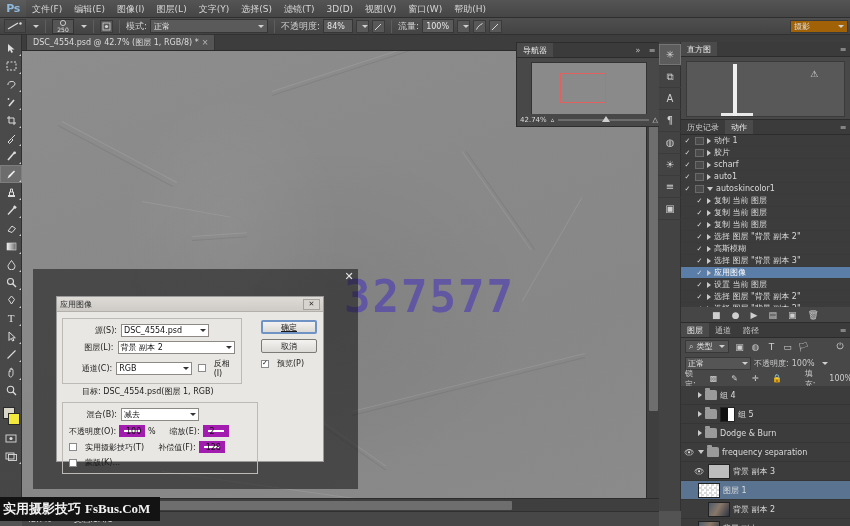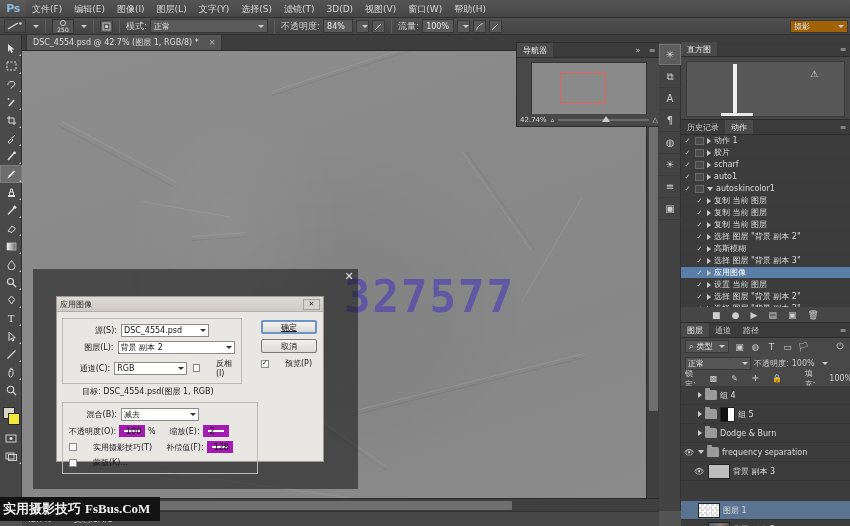--- a/index.html
+++ b/index.html
@@ -67,21 +67,21 @@
   }
 
   
   .tabbar {
     position: absolute; left: 22px; top: 35px; width: 828px; height: 16px;
     background: #3d3d3d; border-bottom: 1px solid #2b2b2b;
     display: flex; align-items: flex-end;
   }
   .doctab {
     height: 16px; background: #555555; border: 1px solid #343434; border-bottom: none;
-    padding: 0 6px; font-size: 8px; color: #dcdcdc; display: flex; align-items: center; gap: 10px;
+    padding: 0 6px; font-size: 8px; color: #dcdcdc; display: flex; align-items: center; gap: 3px;
     margin-left: 4px;
   }
   .doctab .x { font-size: 8px; color: #bbb; }
 
   
   .toolbar {
     position: absolute; left: 0; top: 35px; width: 22px; height: 476px;
     background: linear-gradient(#4b4b4b,#464646);
     border-right: 1px solid #2f2f2f;
     padding-top: 4px;
@@ -239,21 +239,21 @@
   .dlg-body { position: relative; padding: 6px 5px; }
   .grp { border: 1px solid #bdbab5; margin: 0; padding: 5px 6px 5px 6px; }
   .frow { display: flex; align-items: center; margin-bottom: 4px; }
   .flabel { width: 52px; text-align: right; padding-right: 4px; font-size: 8px; color: #1c1c1c; white-space: nowrap; }
   .fsel {
     height: 13px; background: #fff; border: 1px solid #8d8a86; display: flex; align-items: center;
     justify-content: space-between; padding: 0 2px; font-size: 8px; color: #111;
   }
   .fsel .ar { width: 0;height:0;border-left:3px solid transparent;border-right:3px solid transparent;border-top:3px solid #333; }
   .finput { height: 12px; background: #fff; border: 5px solid #a21caf; font-size: 8px; color: #111; padding: 0 2px; display: flex; align-items: center; }
-  .cb { display: inline-flex; align-items: center; gap: 16px; font-size: 8px; justify-content: space-between; }
+  .cb { display: inline-flex; align-items: center; gap: 8px; font-size: 8px; justify-content: space-between; }
   .cbox { width: 8px; height: 8px; background: #fff; border: 1px solid #8a8a8a; display: flex; align-items: center; justify-content: center; font-size: 7px; color: #1c1c1c; line-height: 7px; }
   .dlg-target { font-size: 8px; margin: 2px 0 5px 20px; }
   .dlg-buttons { position: absolute; right: 6px; top: 8px; width: 56px; }
   .dbtn {
     height: 14px; background: linear-gradient(#f4f3f1,#dcdad6); border: 1px solid #7d7a76;
     border-radius: 2px; display: flex; align-items: center; justify-content: center;
     font-size: 8px; color: #1a1a1a; margin-bottom: 5px;
   }
   .dbtn.primary { border: 2px solid #6e93c4; text-decoration: underline; }
   .close-x {
@@ -752,21 +752,21 @@
           <span class="eye">👁</span>
           <span class="ltri down"></span>
           <span class="folder"></span>
           <span>frequency separation</span>
         </div>
         <div class="layer-row" style="padding-left:12px;">
           <span class="eye">👁</span>
           <span class="lthumb blank"></span>
           <span>背景 副本 3</span>
         </div>
-        <div class="layer-row sel" style="margin-top:20px;">
+        <div class="layer-row sel" style="">
           <span class="eye"></span>
           <span class="lthumb empty"></span>
           <span>图层 1</span>
         </div>
         <div class="layer-row" style="padding-left:12px;">
           <span class="eye"></span>
           <span class="lthumb photo"></span>
           <span>背景 副本 2</span>
         </div>
         <div class="layer-row">

